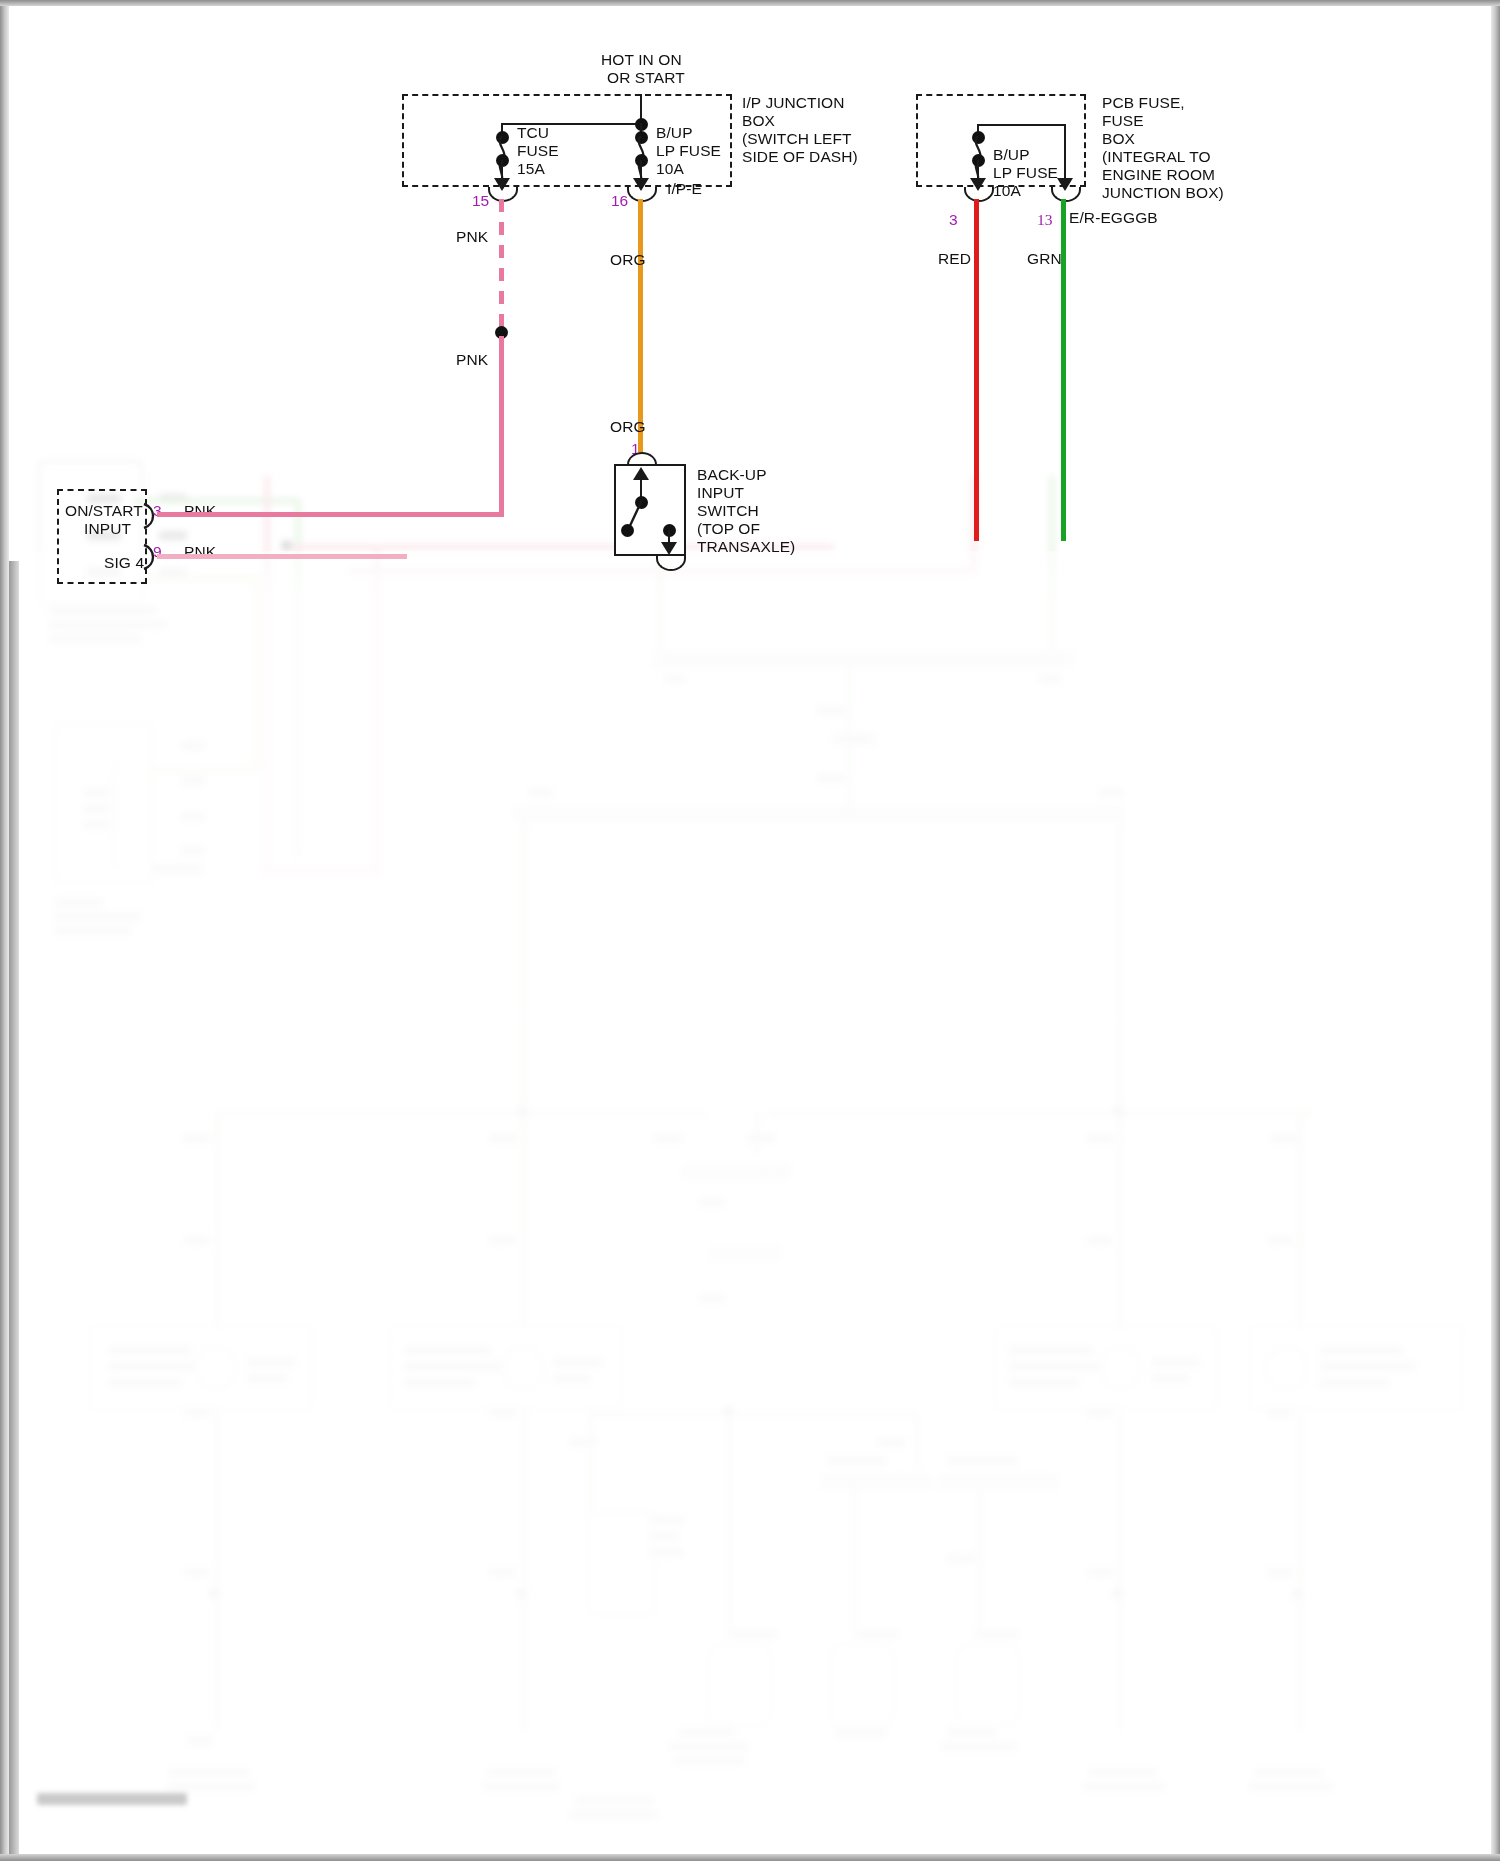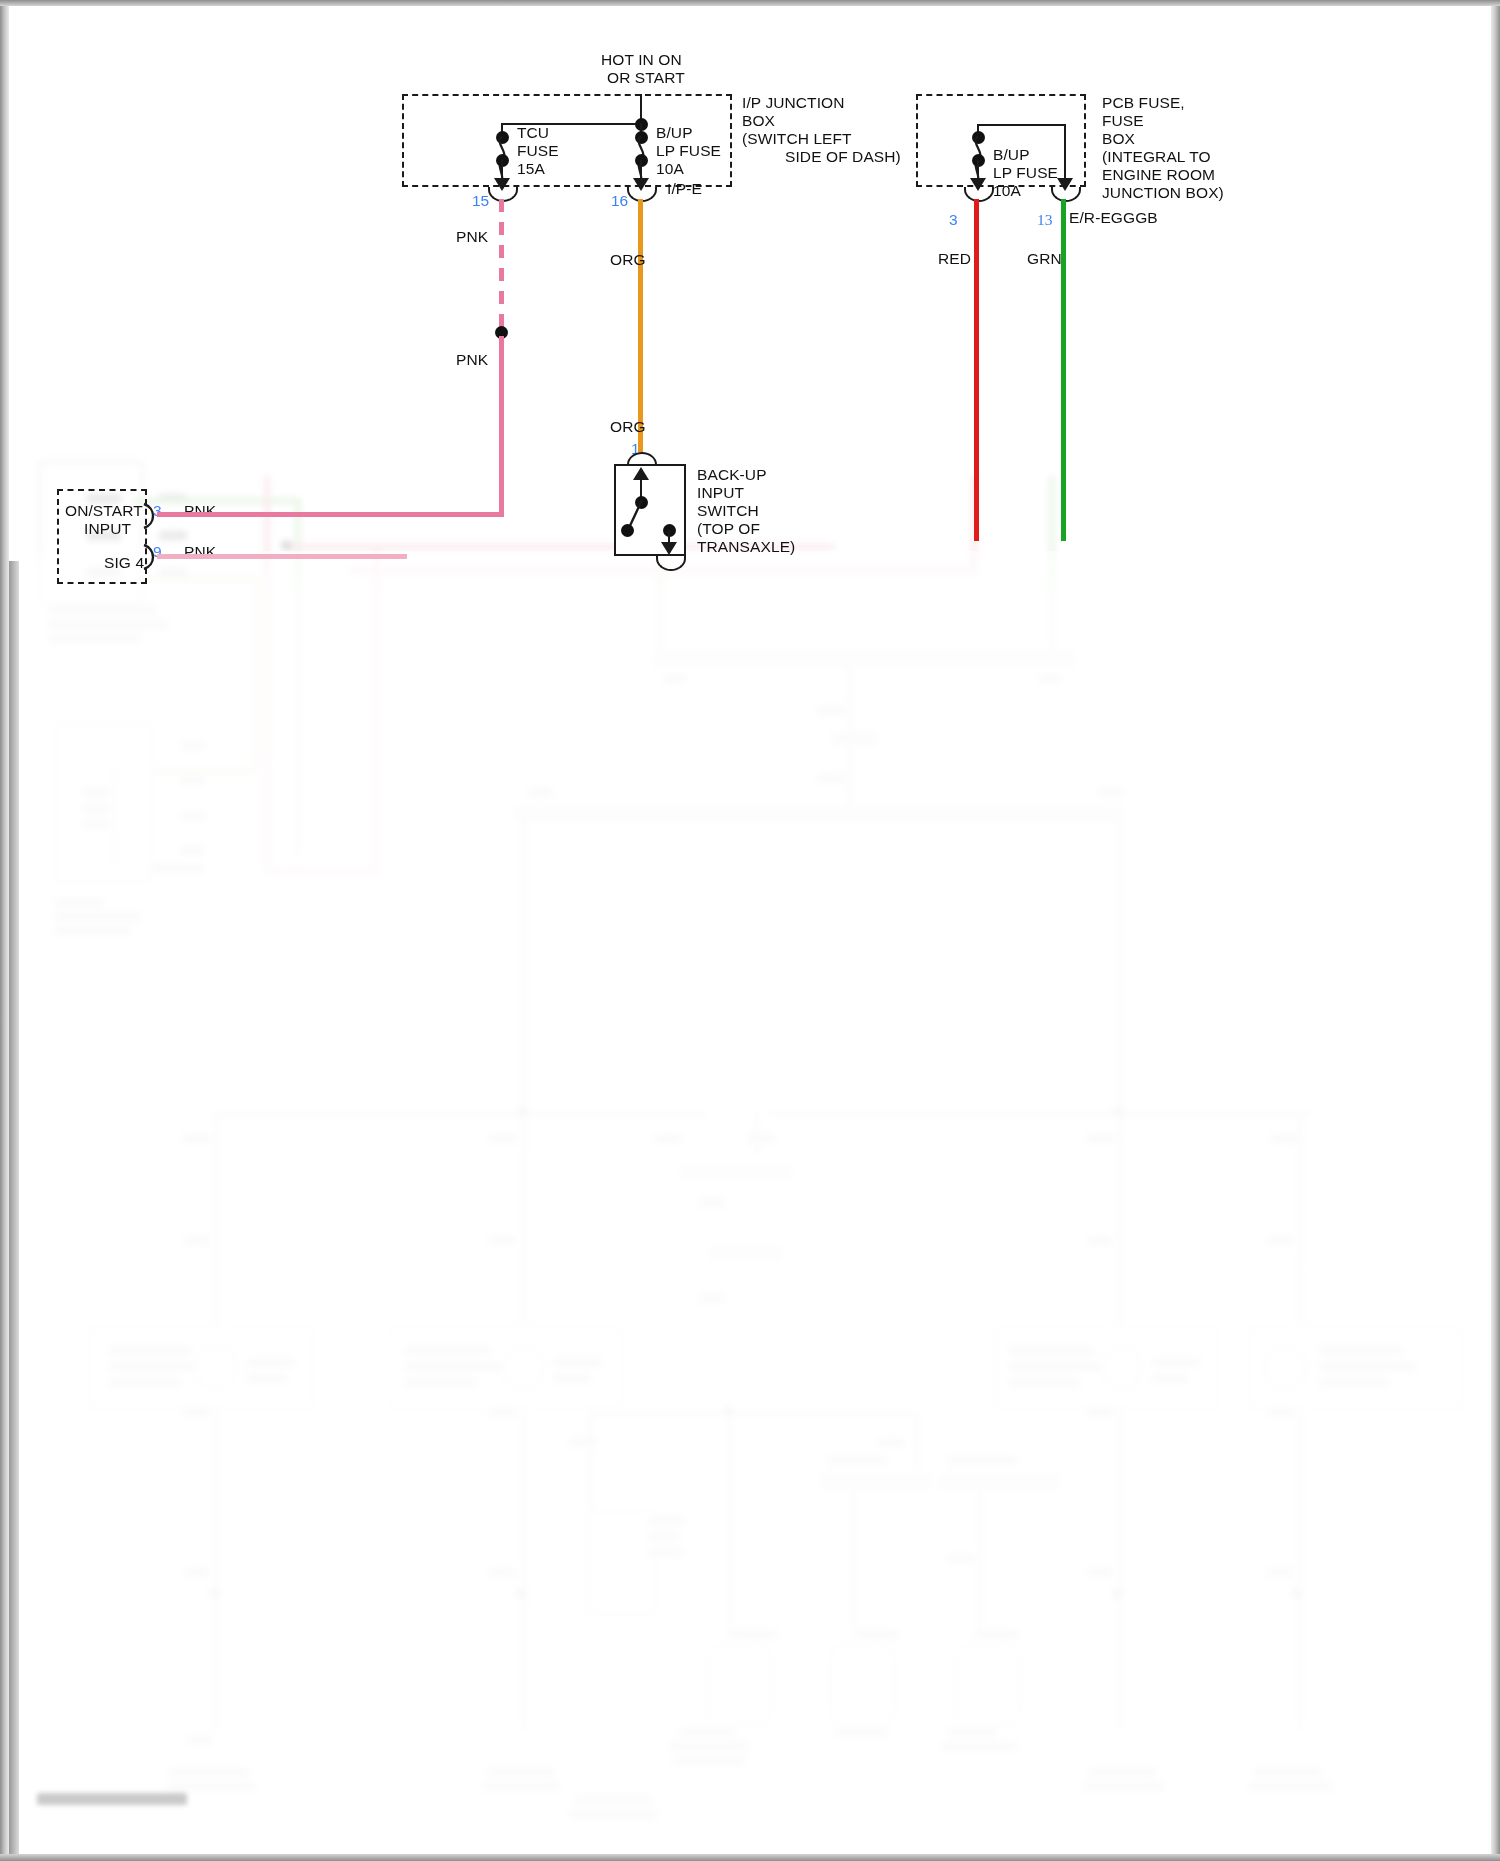--- a/index.html
+++ b/index.html
@@ -28,21 +28,21 @@
   
   .sheet{position:absolute;left:9px;top:6px;width:1482px;height:1848px;background:#fff;}
 
   
   .wire{position:absolute;}           
   .blk{background:#1a1a1a;}
   .blk2{width:2px;}
   .blkh{height:2px;}
   .dot{position:absolute;width:13px;height:13px;border-radius:50%;background:#111;}
   .lbl{position:absolute;white-space:pre;color:#111;font-size:15.5px;line-height:17.5px;letter-spacing:.1px;}
-  .num{position:absolute;font-size:15.5px;color:#3b82f6;}
+  .num{position:absolute;font-size:15.5px;color:#a21caf;}
   .dashbox{position:absolute;border:2.5px dashed #1a1a1a;box-sizing:border-box;}
   .solidbox{position:absolute;border:2.5px solid #1a1a1a;box-sizing:border-box;background:#fff;}
 
   
   .cup{position:absolute;width:26px;height:13px;
        border:2.4px solid #1a1a1a;border-top:none;border-radius:0 0 60% 60%/0 0 100% 100%;
        background:transparent;}
   .cup.up{border:2.4px solid #1a1a1a;border-bottom:none;border-radius:60% 60% 0 0/100% 100% 0 0;}
 
   
@@ -309,21 +309,21 @@
     <div class="dot" style="left:626px;top:148px;"></div>
     <div class="wire blk blk2" style="left:631px;top:154px;height:22px;"></div>
     <div class="arrow-d" style="left:624px;top:172px;"></div>
     <div class="lbl" style="left:647px;top:118px;">B/UP</div>
     <div class="lbl" style="left:647px;top:136px;">LP FUSE</div>
     <div class="lbl" style="left:647px;top:154px;">10A</div>
 
     <div class="lbl" style="left:733px;top:88px;">I/P JUNCTION</div>
     <div class="lbl" style="left:733px;top:106px;">BOX</div>
     <div class="lbl" style="left:733px;top:124px;">(SWITCH LEFT</div>
-    <div class="lbl" style="left:733px;top:142px;margin-left:43px;">SIDE OF DASH)</div>
+    <div class="lbl" style="left:733px;top:142px;">SIDE OF DASH)</div>
 
     <div class="cup" style="left:479px;top:181px;"></div>
     <div class="num" style="left:463px;top:186px;">15</div>
     <div class="cup" style="left:618px;top:181px;"></div>
     <div class="num" style="left:602px;top:186px;">16</div>
     <div class="lbl" style="left:658px;top:174px;">I/P-E</div>
 
     <div class="wire" style="left:490px;top:193px;width:5px;height:133px;
          background:repeating-linear-gradient(to bottom,#E8799F 0 13px,transparent 13px 23px);"></div>
     <div class="lbl" style="left:447px;top:222px;">PNK</div>

